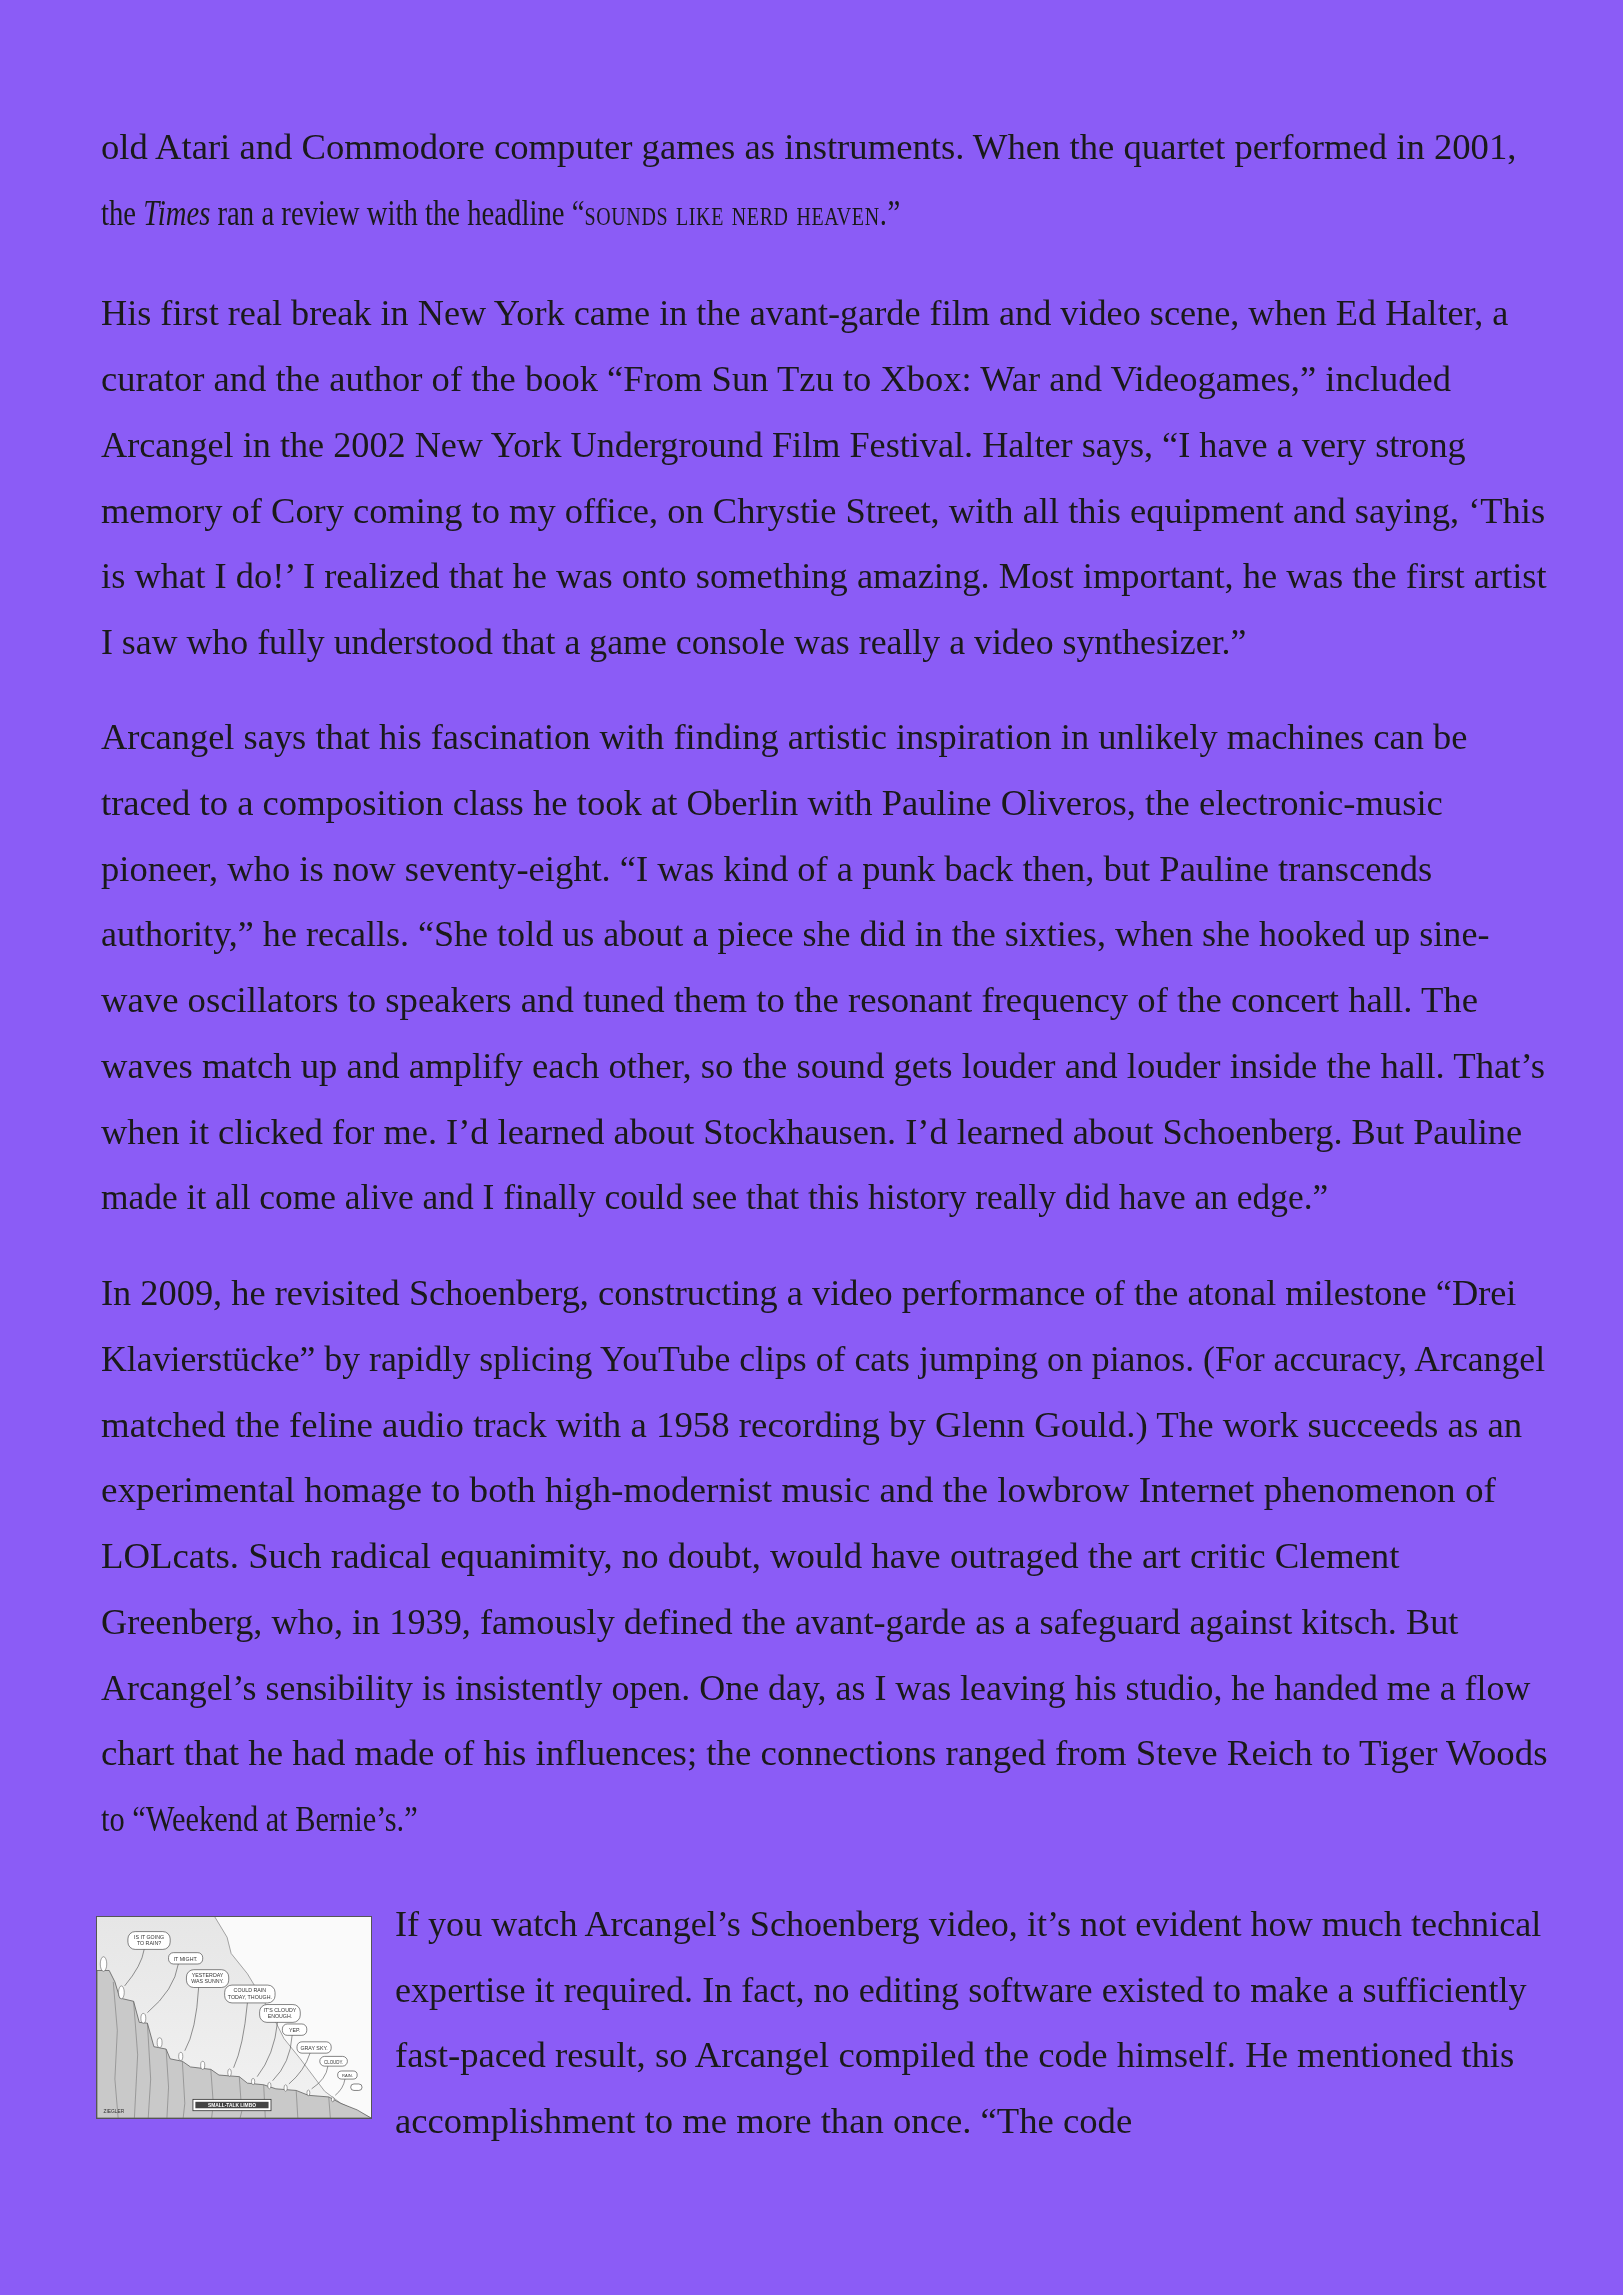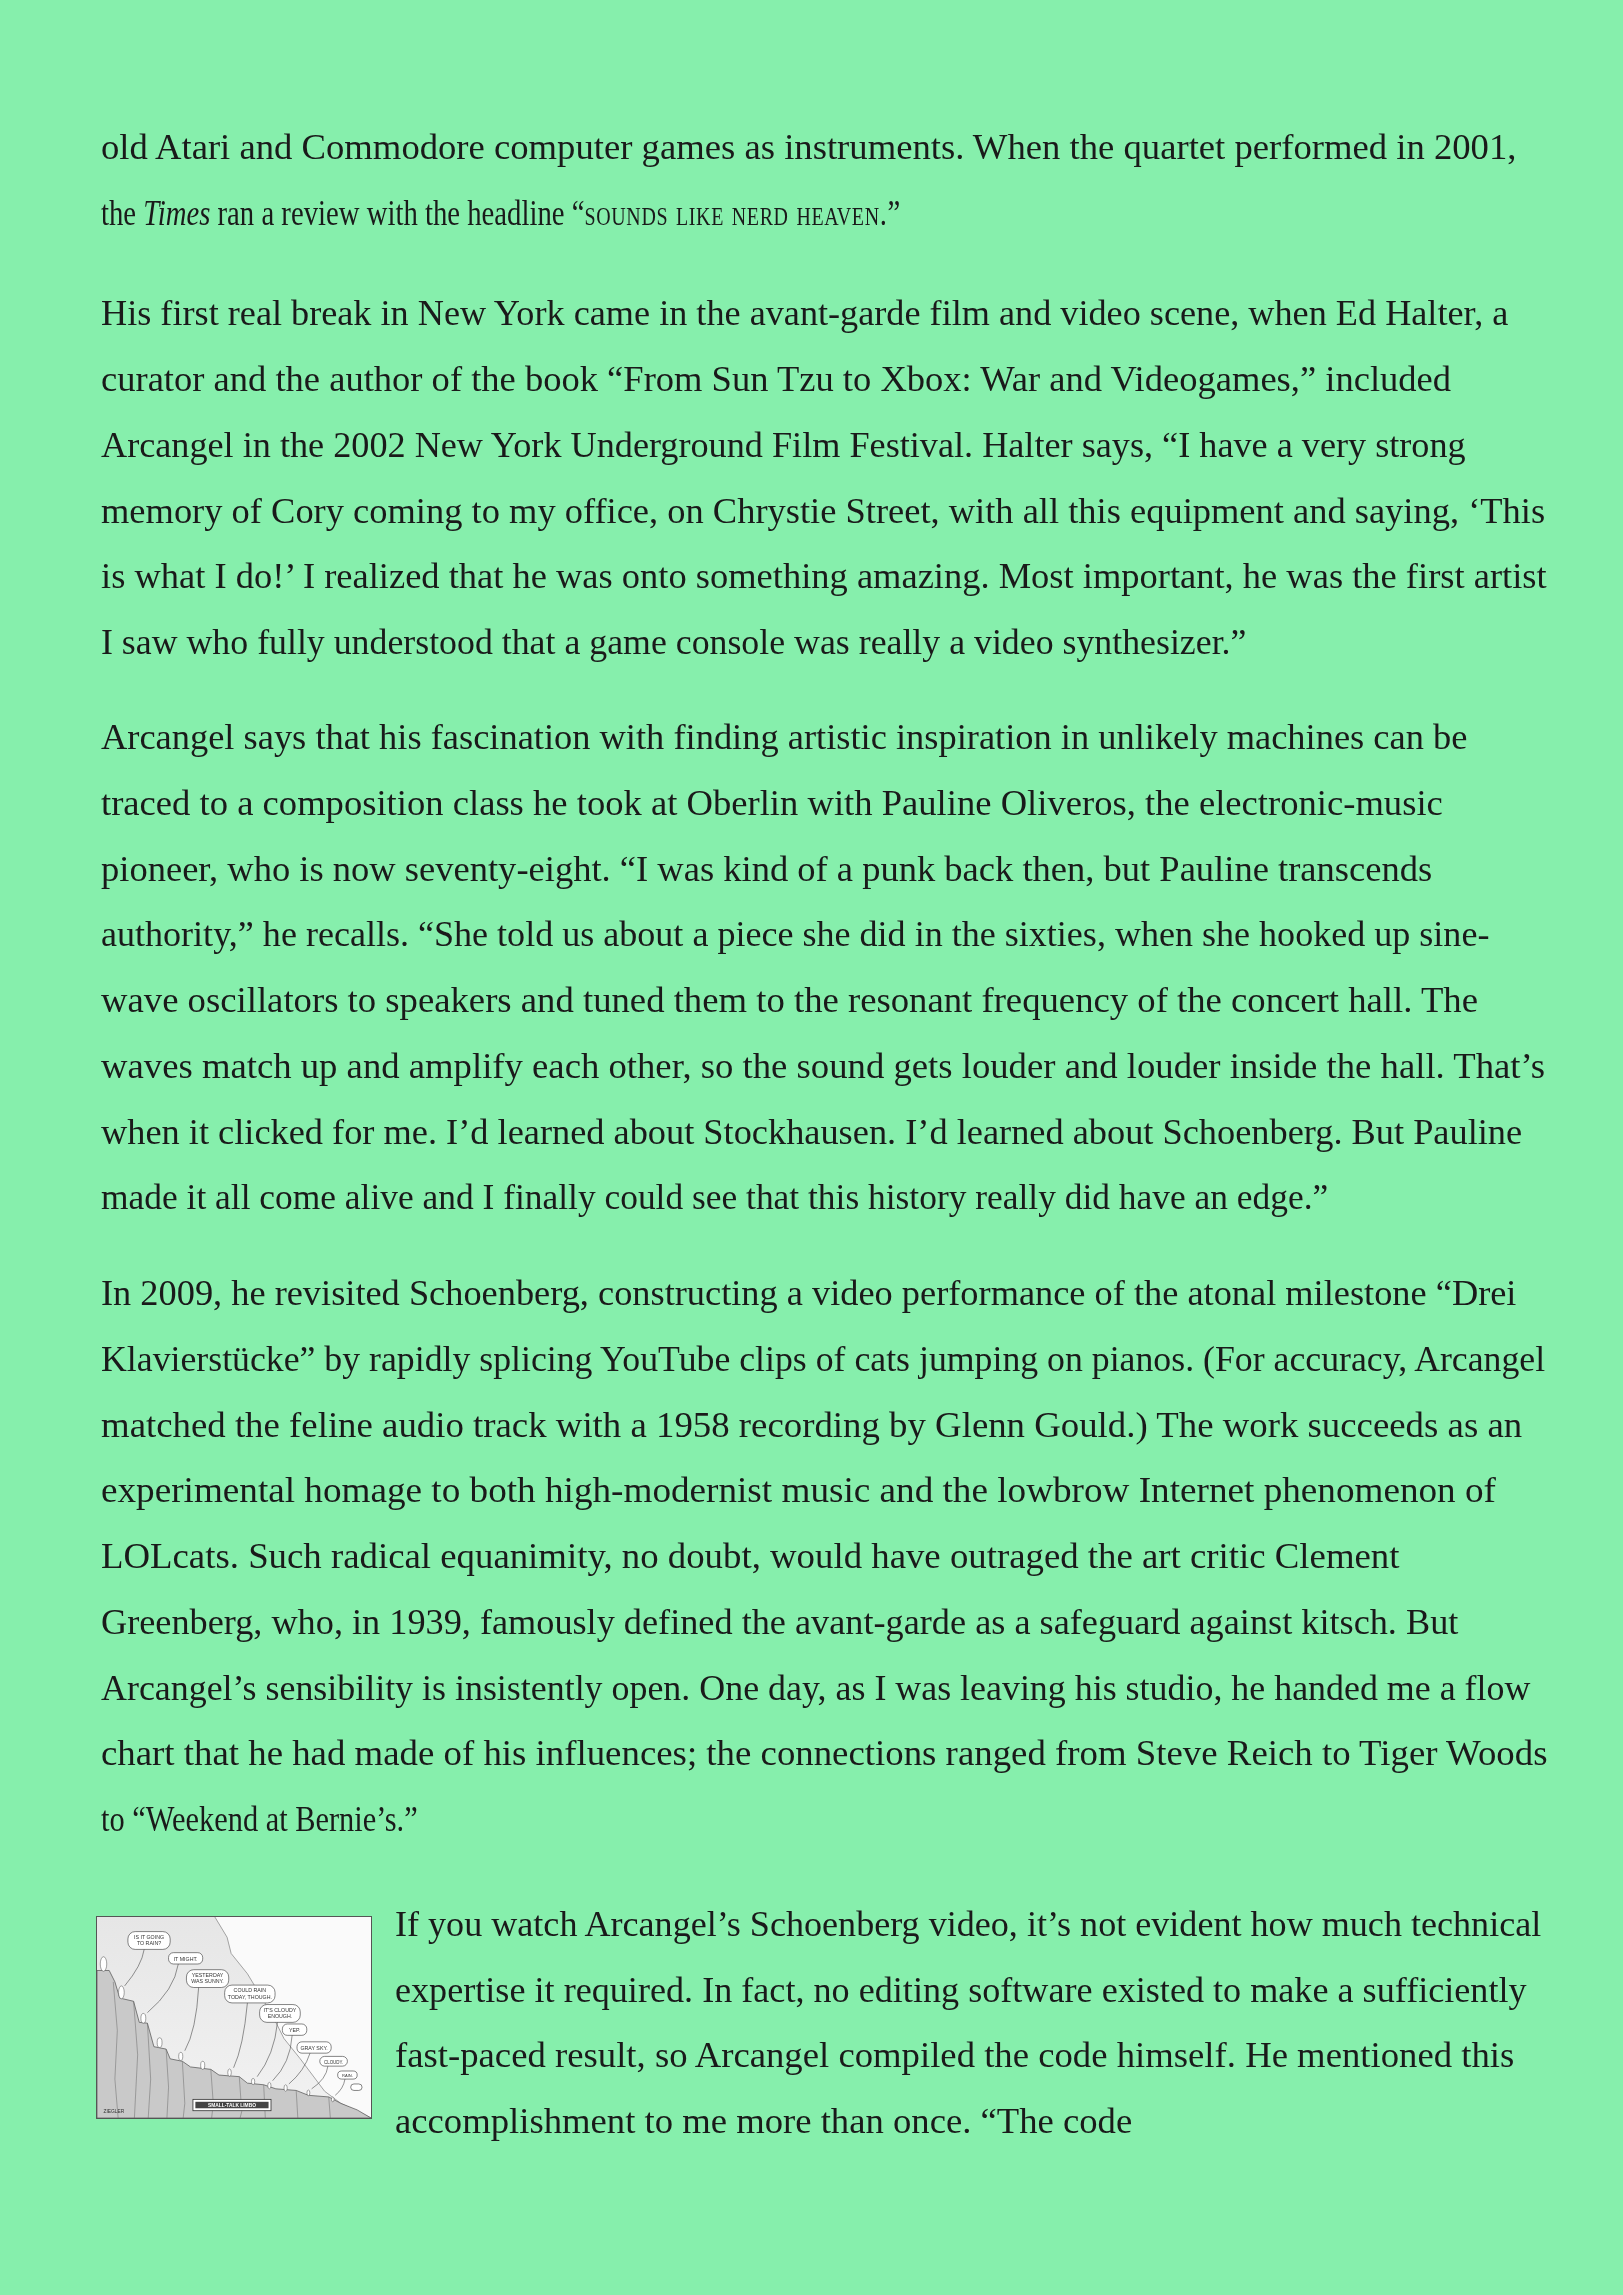--- a/index.html
+++ b/index.html
@@ -1,17 +1,17 @@
 <!DOCTYPE html>
 <html style="font-size:13px"><head>
 <meta charset="utf-8">
 <style>
   html, body { margin: 0; padding: 0; background: #ffffff; }
   body { width: 1623px; height: 2295px; position: relative; overflow: hidden; }
-  .page { position: absolute; left: 0; top: 0; width: 1623px; height: 2295px; background: #86efac; }
+  .page { position: absolute; left: 0; top: 0; width: 1623px; height: 2295px; background: #8b5cf6; }
   .line {
     position: absolute;
     font-family: "Liberation Serif", serif;
     font-size: 36px;
     line-height: 36px;
     color: #1a1a1a;
     white-space: nowrap;
     transform-origin: 0 0;
   }
   .sc { font-variant: small-caps; text-transform: lowercase; letter-spacing: 0.8px; }

